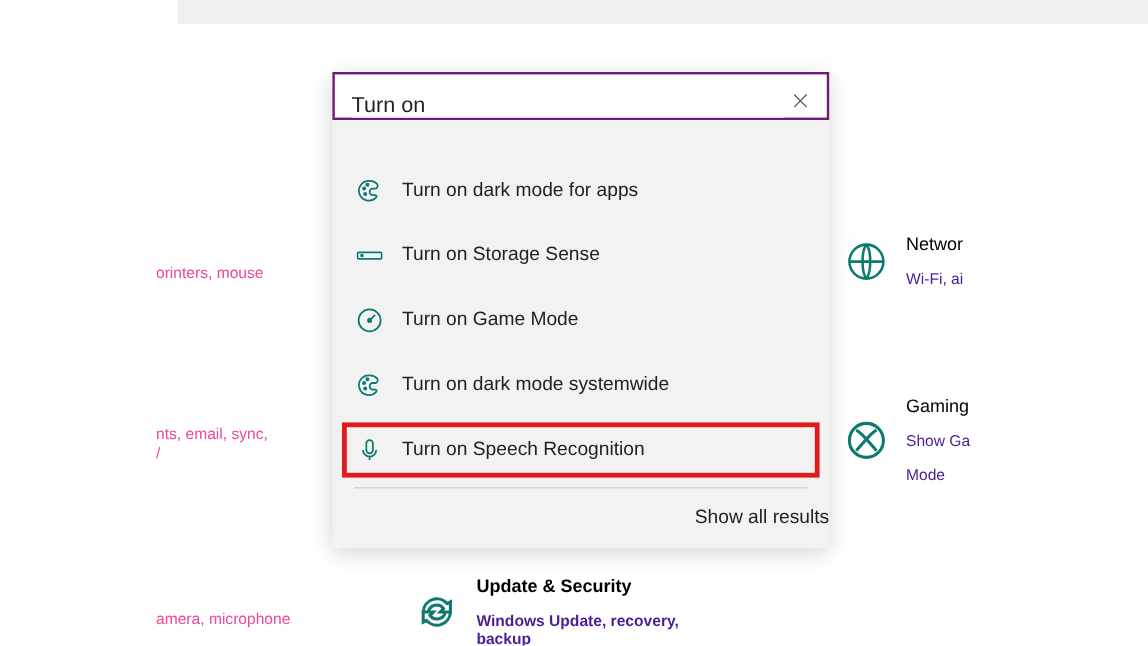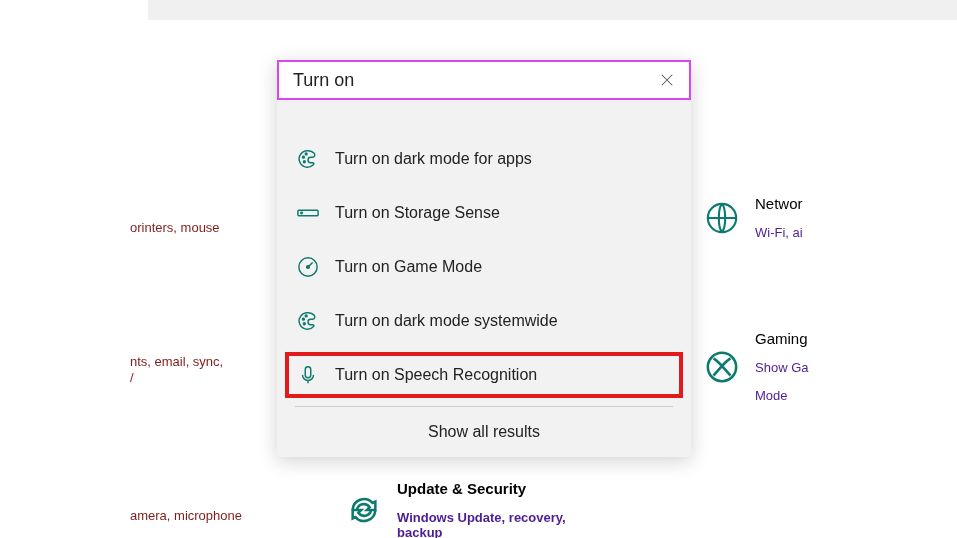--- a/index.html
+++ b/index.html
@@ -38,35 +38,35 @@
       color: #000000;
     }
     .bg-tile .tile-text .sub {
       font-size: 13px;
       color: #4c1d95;
       margin-top: 13px;
     }
     .frag {
       position: absolute;
       font-size: 13px;
-      color: #7f1d1d;
+      color: #ec4899;
       text-align: left;
     }
     .search-wrap {
       position: absolute;
       left: 277px;
       top: 60px;
       width: 414px;
       background: #f2f2f2;
       box-shadow: 0 4px 18px rgba(0,0,0,0.18);
     }
     .search-box {
       display: flex;
-      align-items: center;
-      border: 2px solid #d946ef;
+      align-items: flex-end;
+      border: 2px solid #701a75;
       background: #fff;
       height: 40px;
       padding: 0 8px 0 14px;
     }
     .search-box input {
       flex: 1;
       border: none;
       outline: none;
       font-size: 18px;
       color: #222;
@@ -109,21 +109,21 @@
     .highlight-box {
       border: 4px solid #e11b1b;
       padding: 6px 6px;
     }
     .divider {
       margin: 8px 18px 0 18px;
       border: none;
       border-top: 1px solid #ccc;
     }
     .show-all {
-      text-align: center;
+      text-align: right;
       font-size: 16px;
       color: #222;
       padding: 16px 0;
       cursor: pointer;
     }
   </style>
 </head>
 <body>
 
 <div class="top-bar"></div>

